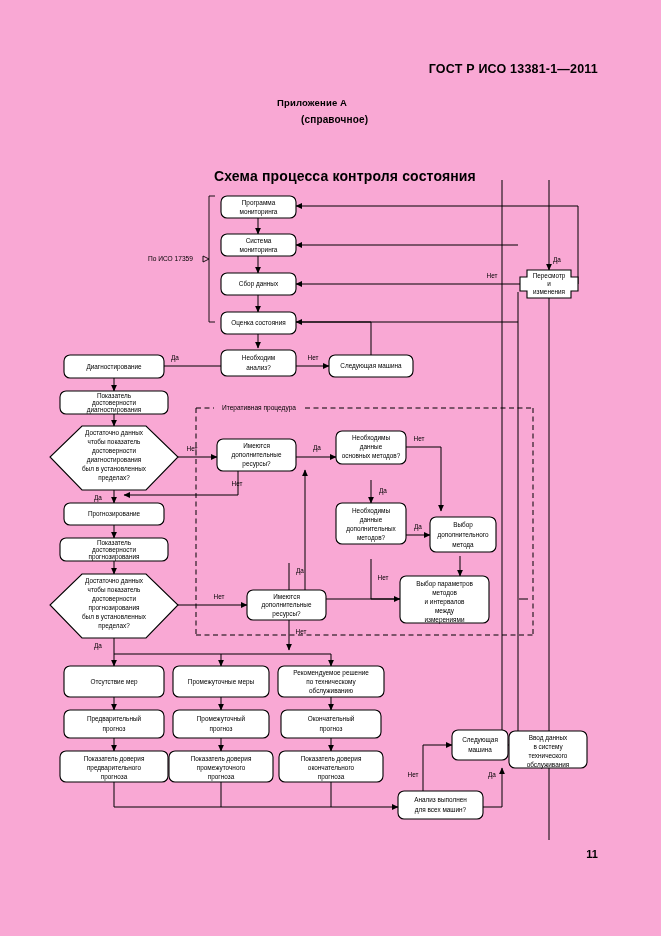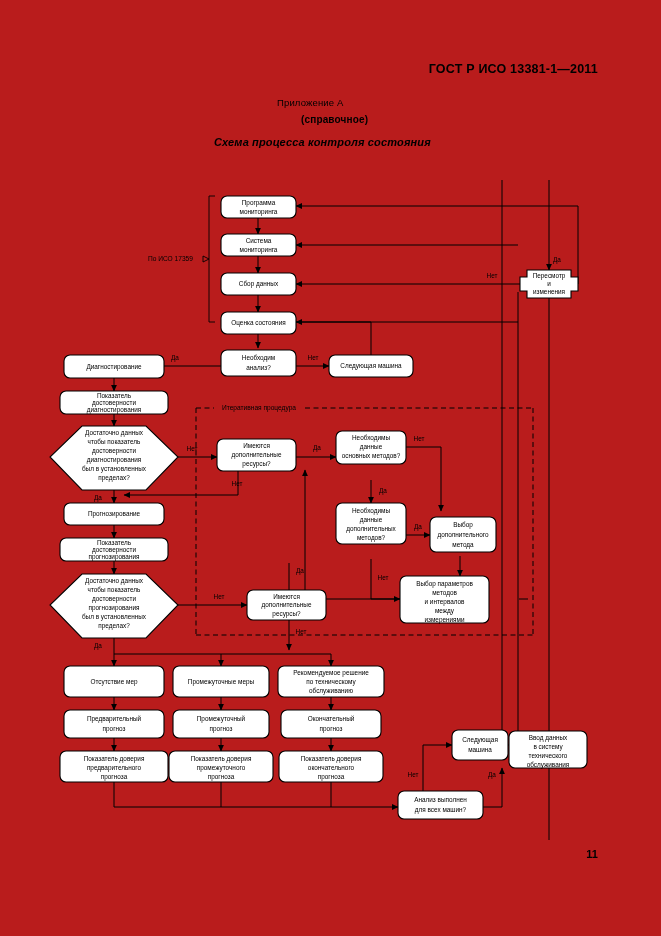--- a/index.html
+++ b/index.html
@@ -4,42 +4,41 @@
 <title>GOST R ISO 13381-1-2011 Annex A</title>
 <style>
   html,body{margin:0;padding:0;background:#ffffff;}
   body{
     width:661px;height:936px;
     font-family:"Liberation Sans","DejaVu Sans",sans-serif;
     color:#000;
     position:relative;
     overflow:hidden;
   }
-  .page{position:relative;width:661px;height:936px;background:#b91c1c;}
+  .page{position:relative;width:661px;height:936px;background:#f9a8d4;}
   .hdr-std{
     position:absolute;top:62px;right:63px;
     font-size:12.5px;font-weight:bold;letter-spacing:.2px;
     white-space:nowrap;
   }
   .annex{
     position:absolute;top:97px;left:277px;
-    font-size:9.5px;font-weight:normal;letter-spacing:.15px;
+    font-size:9.5px;font-weight:bold;letter-spacing:.15px;
     white-space:nowrap;
   }
   .annex-sub{
     position:absolute;top:114px;left:277px;
     font-size:10px;font-weight:bold;letter-spacing:.15px;
     white-space:nowrap;
     margin-left:24px;
   }
   .fig-title{
-    position:absolute;top:136px;left:214px;
-    font-size:11px;font-weight:bold;letter-spacing:.15px;
+    position:absolute;top:168px;left:214px;
+    font-size:14px;font-weight:bold;letter-spacing:.15px;
     white-space:nowrap;
-    font-style:italic;
   }
   .pageno{
     position:absolute;top:848px;right:63px;
     font-size:11px;font-weight:bold;
   }
   .diagram{position:absolute;left:0;top:180px;width:661px;height:660px;}
   svg{display:block;}
   text{font-family:"Liberation Sans","DejaVu Sans",sans-serif;fill:#000;}
   .nodetext{font-size:6.4px;text-anchor:middle;dominant-baseline:middle;}
   .edgelbl{font-size:6.4px;text-anchor:middle;dominant-baseline:middle;}

